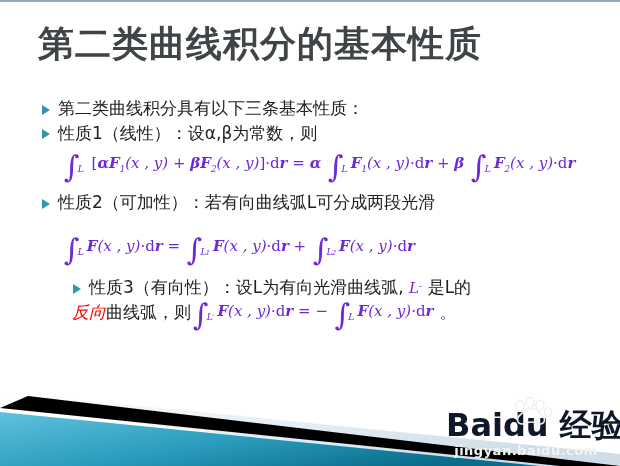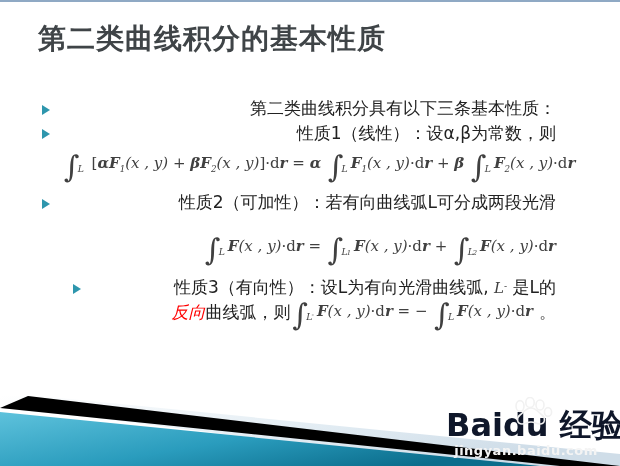--- a/index.html
+++ b/index.html
@@ -29,35 +29,34 @@
     width: 620px;
     height: 2px;
     background: #8fa9c4;
   }
 
   
   .title {
     position: absolute;
     left: 38px;
     top: 24px;
-    font-size: 28px;
+    font-size: 36px;
     font-weight: bold;
     color: #3f4447;
     letter-spacing: 1px;
     line-height: 1.1;
     white-space: nowrap;
   }
 
   
   .body-area {
     position: absolute;
     left: 0;
     top: 96px;
     width: 556px;
-    text-align: right;
   }
   .line {
     position: relative;
     display: block;
     color: #222222;
     font-size: 17px;
     line-height: 1.45;
     white-space: nowrap;
   }
   .bullet-line {
@@ -75,21 +74,21 @@
     border-top: 5px solid transparent;
     border-bottom: 5px solid transparent;
     border-left: 8px solid #2e96ad;
   }
   .red { color: #ff0000; font-style: italic; }
 
   
   .math {
     position: relative;
     display: block;
-    color: #404040;
+    color: #6d28d9;
     font-family: "DejaVu Serif", "Liberation Serif", serif;
     font-size: 15px;
     white-space: nowrap;
   }
   .math .it { font-style: italic; }
   .math .bf { font-weight: bold; font-style: italic; }
   .math .up { font-style: normal; }
   .intg {
     position: relative;
     display: inline-block;

